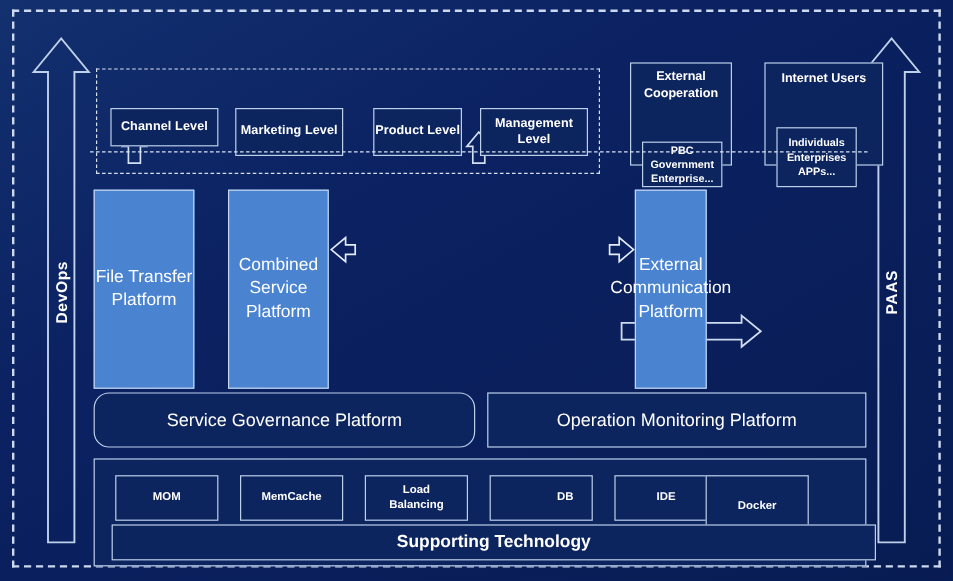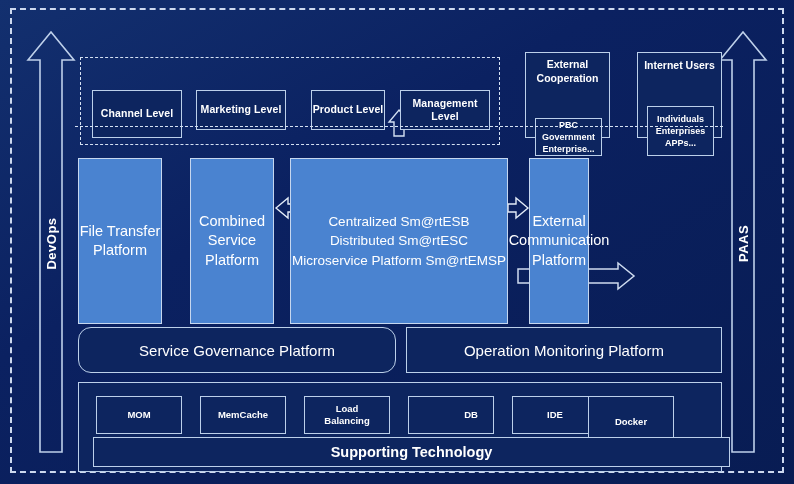--- a/index.html
+++ b/index.html
@@ -150,21 +150,21 @@
 
     <polygon points="276,208 288,198 288,204 296,204 296,212 288,212 288,218" fill="none" stroke="#e3ecf8" stroke-width="1.4"></polygon>
 
     <polygon points="528,208 516,198 516,204 508,204 508,212 516,212 516,218" fill="none" stroke="#e3ecf8" stroke-width="1.4"></polygon>
 
     <polygon points="518,269 618,269 618,263 634,276 618,289 618,283 518,283" fill="none" stroke="#cfdcf0" stroke-width="1.5"></polygon>
   </svg>
 
   <div class="box dashed-box" style="left:80px; top:33px; width:420px; height:88px;"></div>
 
-  <div class="box solid-box t-level" style="left:92px; top:66px; width:90px; height:48px;">
+  <div class="box solid-box t-level" style="left:92px; top:66px; width:90px; height:32px;">
     <span>Channel Level</span>
   </div>
 
   <div class="box solid-box t-level" style="left:196px; top:66px; width:90px; height:40px;">
     <span>Marketing Level</span>
   </div>
 
   <div class="box solid-box t-level" style="left:311px; top:66px; width:74px; height:40px;">
     <span>Product Level</span>
   </div>
@@ -173,43 +173,38 @@
     <span>Management Level</span>
   </div>
 
   <div class="box solid-box" style="left:525px; top:28px; width:85px; height:86px; display:block;">
     <div class="group-head t-head" style="top:5px;">External Cooperation</div>
     <div class="box solid-box t-sub" style="left:9px; top:41px; width:67px; height:38px; position:absolute;">
       <span>PBC Government Enterprise...</span>
     </div>
   </div>
 
-  <div class="box solid-box" style="left:637px; top:28px; width:85px; height:86px; display:block;text-decoration:underline;">
+  <div class="box solid-box" style="left:637px; top:28px; width:99px; height:86px; display:block;text-decoration:underline;">
     <div class="group-head t-head" style="top:6px;">Internet Users</div>
     <div class="box solid-box t-sub" style="left:9px; top:29px; width:67px; height:50px; position:absolute;">
       <span>Individuals Enterprises APPs...</span>
     </div>
   </div>
 
   <div style="position:absolute; left:75px; top:126px; width:648px; height:0;
               border-top:1.7px dashed #d5e1f3;"></div>
 
   <div class="box light-box t-platform" style="left:78px; top:134px; width:84px; height:166px;">
     <span>File Transfer Platform</span>
   </div>
 
   <div class="box light-box t-platform" style="left:190px; top:134px; width:84px; height:166px;">
     <span>Combined Service Platform</span>
   </div>
 
-  <div class="box light-box" style="left:290px; top:134px; width:218px; height:166px; flex-direction:column;">
-    <span class="t-center">Centralized Sm@rtESB</span>
-    <span class="t-center">Distributed Sm@rtESC</span>
-    <span class="t-center">Microservice Platform Sm@rtEMSP</span>
-  </div>
 
   <div class="box light-box t-platform" style="left:529px; top:134px; width:60px; height:166px;">
     <span>External Communication Platform</span>
   </div>
 
 
   <div class="box solid-box t-bar" style="left:78px; top:303px; width:318px; height:46px;border-radius:13px;">
     <span>Service Governance Platform</span>
   </div>
 

